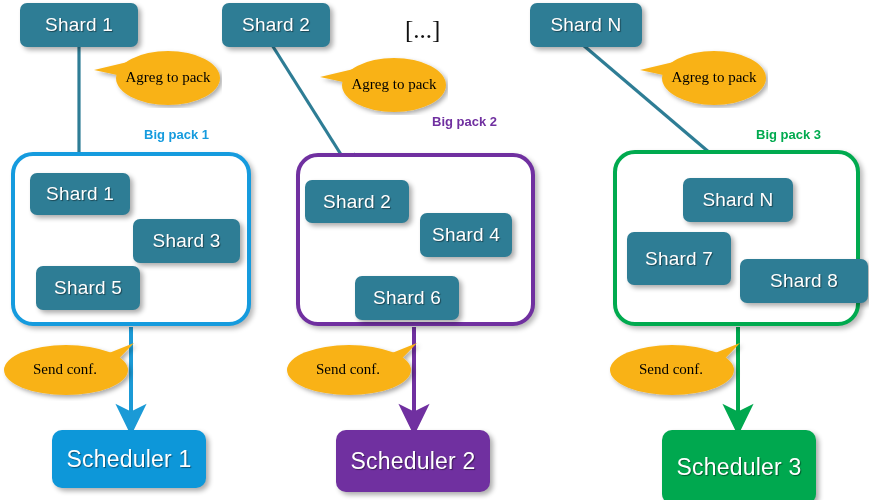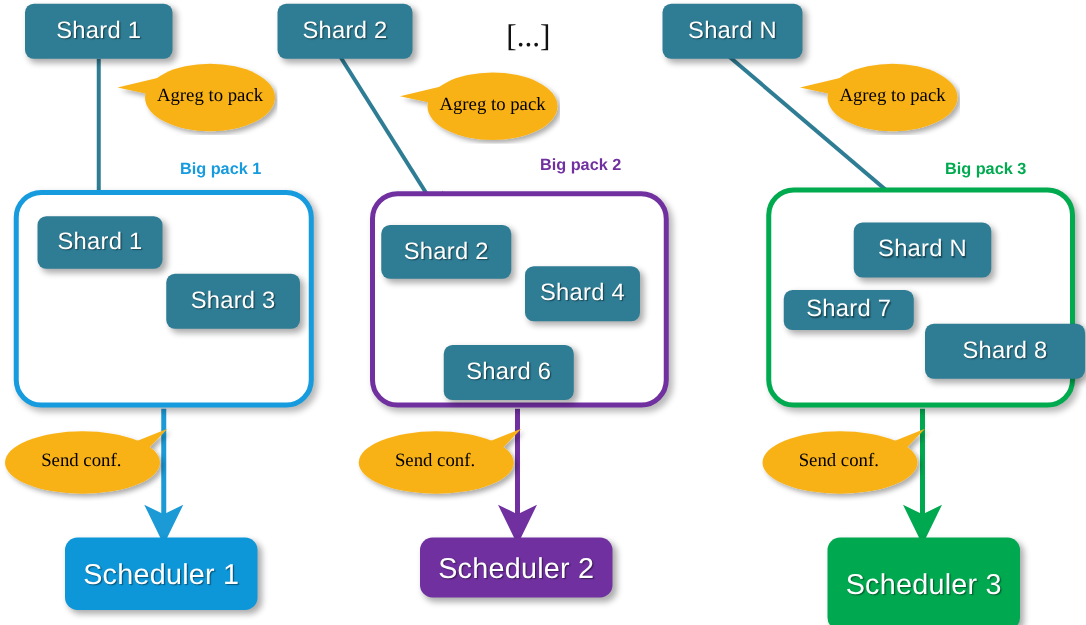--- a/index.html
+++ b/index.html
@@ -197,47 +197,50 @@
         <path d="M44,12 L2,22 L44,31 Z" fill="#F9B216"></path>
         <ellipse cx="76" cy="30" rx="52" ry="27" fill="#F9B216"></ellipse>
       </g>
     </svg>
     <div class="bubble-text" style="left:24px; width:104px;">
       <span>Agreg to pack</span>
     </div>
   </div>
 
   <div class="pack-label lab-1" style="left:144px; top:127px;">Big pack 1</div>
-  <div class="pack-label lab-2" style="left:432px; top:124px;">Big pack 2</div>
+  <div class="pack-label lab-2" style="left:432px; top:114px;">Big pack 2</div>
   <div class="pack-label lab-3" style="left:756px; top:127px;">Big pack 3</div>
 
   <div class="pack pack-1" style="left:11px; top:152px; width:240px; height:174px;"></div>
   <div class="node shard-in" style="left:30px; top:173px; width:100px; height:42px;">
     <span>Shard 1</span>
   </div>
   <div class="node shard-in" style="left:133px; top:219px; width:107px; height:44px;">
     <span>Shard 3</span>
   </div>
+  <div class="node shard-in" style="left:36px; top:266px; width:104px; height:44px;">
+    <span>Shard 5</span>
+  </div>
 
   <div class="pack pack-2" style="left:296px; top:153px; width:239px; height:173px;"></div>
   <div class="node shard-in" style="left:305px; top:180px; width:104px; height:43px;">
     <span>Shard 2</span>
   </div>
   <div class="node shard-in" style="left:420px; top:213px; width:92px; height:44px;align-items:center;">
     <span>Shard 4</span>
   </div>
   <div class="node shard-in" style="left:355px; top:276px; width:104px; height:44px;">
     <span>Shard 6</span>
   </div>
 
   <div class="pack pack-3" style="left:613px; top:150px; width:247px; height:176px;"></div>
   <div class="node shard-in" style="left:683px; top:178px; width:110px; height:44px;">
     <span>Shard N</span>
   </div>
-  <div class="node shard-in" style="left:627px; top:232px; width:104px; height:32px;">
+  <div class="node shard-in" style="left:627px; top:232px; width:104px; height:53px;">
     <span>Shard 7</span>
   </div>
   <div class="node shard-in" style="left:740px; top:259px; width:128px; height:44px;">
     <span>Shard 8</span>
   </div>
 
   <div class="callout" style="left:2px; top:339px; width:140px; height:62px;">
     <svg width="140" height="62" viewBox="0 0 140 62" xmlns="http://www.w3.org/2000/svg">
       <g filter="url(#softShadow)">
         <path d="M92,20 L132,4 L103,34 Z" fill="#F9B216"></path>
@@ -269,20 +272,20 @@
       </g>
     </svg>
     <div class="bubble-text" style="left:0px; width:126px;">
       <span>Send conf.</span>
     </div>
   </div>
 
   <div class="node scheduler sched-1" style="left:52px; top:430px; width:154px; height:58px;">
     <span>Scheduler 1</span>
   </div>
-  <div class="node scheduler sched-2" style="left:336px; top:430px; width:154px; height:48px;">
+  <div class="node scheduler sched-2" style="left:336px; top:430px; width:154px; height:62px;">
     <span>Scheduler 2</span>
   </div>
   <div class="node scheduler sched-3" style="left:662px; top:430px; width:154px; height:74px;">
     <span>Scheduler 3</span>
   </div>
 
 </div>
 
 </body></html>

